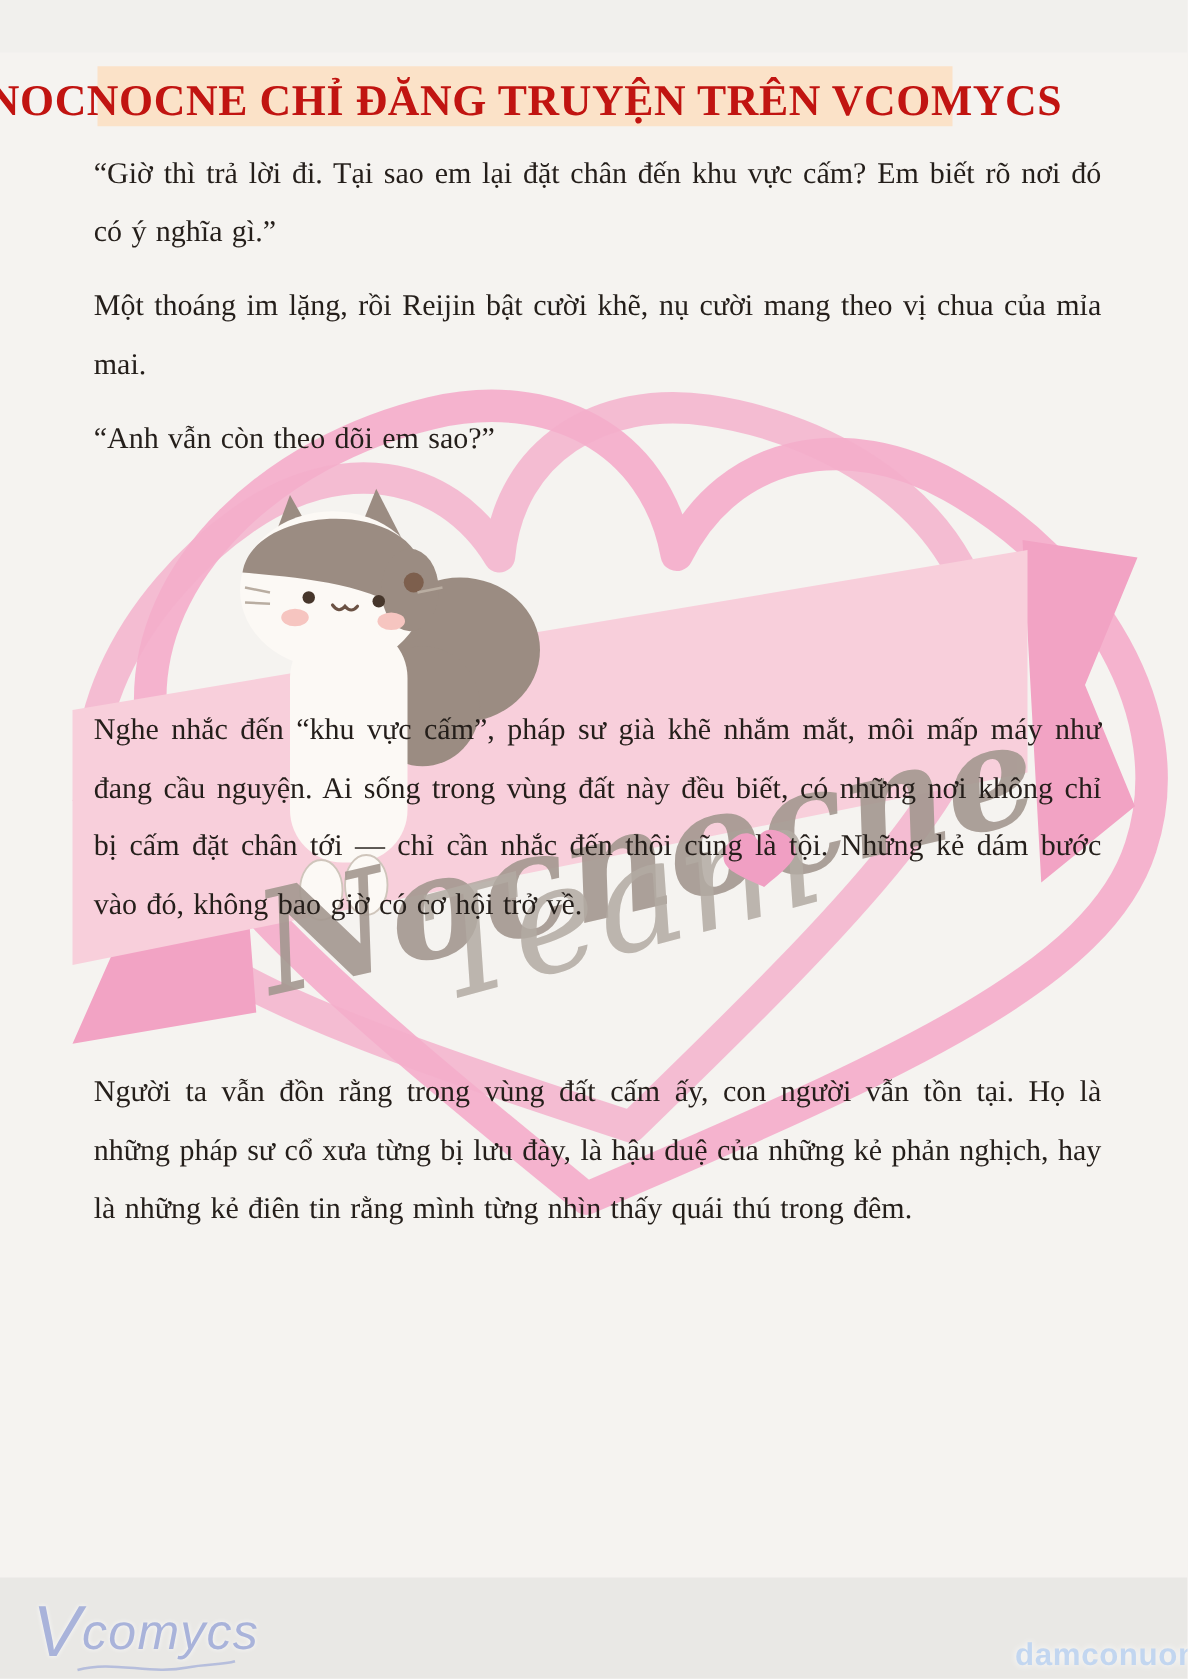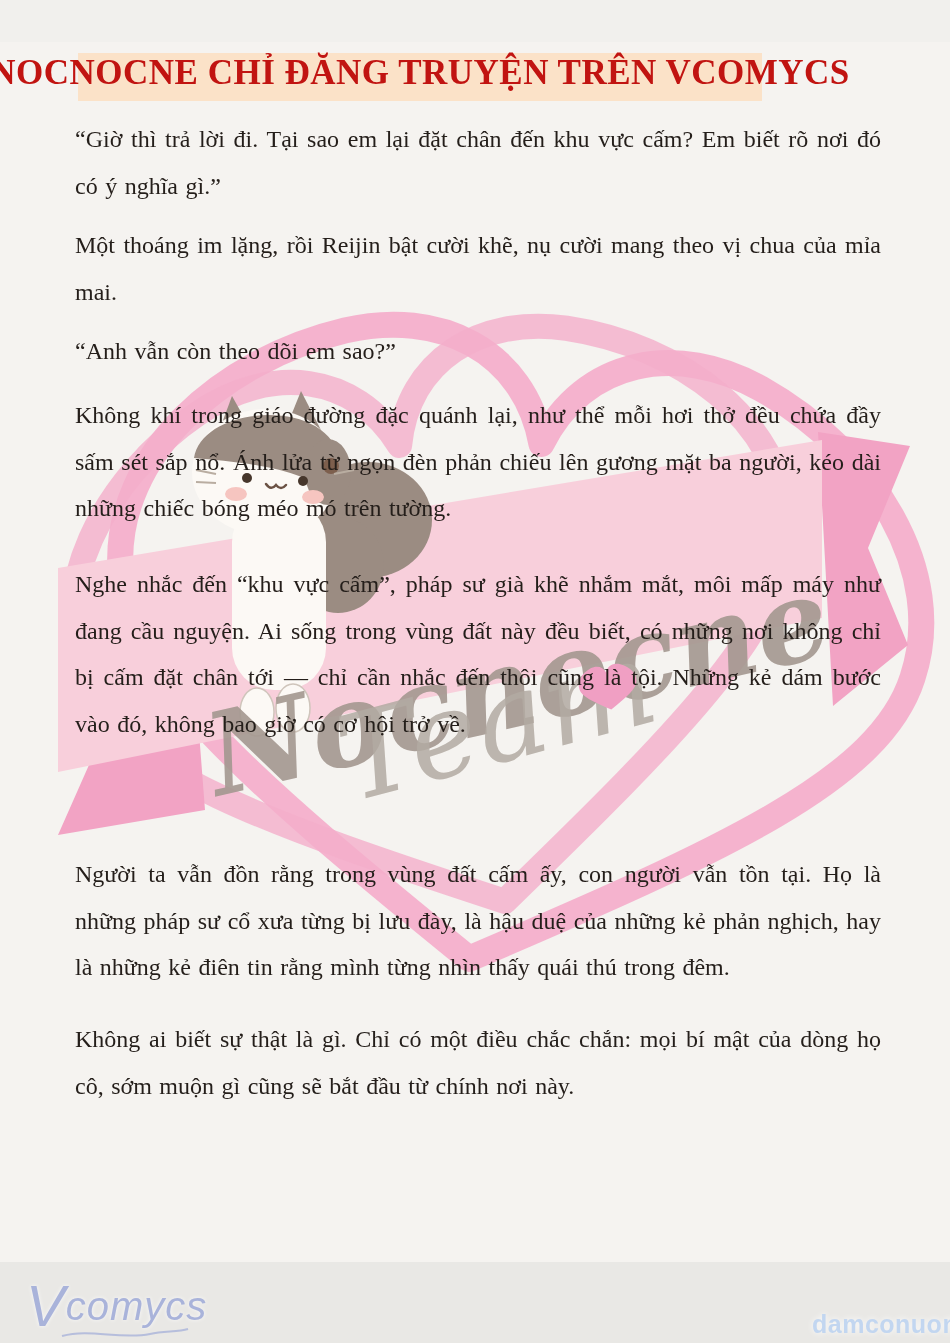--- a/index.html
+++ b/index.html
@@ -3,21 +3,21 @@
 <meta charset="utf-8">
 <style>
   html,body{margin:0;padding:0;}
   body{width:950px;height:1343px;position:relative;overflow:hidden;
        background:#f5f3f0;font-family:"Liberation Serif","DejaVu Serif",serif;}
   .page{position:absolute;inset:0;}
   .footer-band{position:absolute;left:0;top:1262px;width:950px;height:81px;background:#e9e8e5;}
   .top-strip{position:absolute;left:0;top:0;width:950px;height:42px;background:#f1f0ed;}
   .wm{position:absolute;left:0;top:0;z-index:1;}
   .banner{position:absolute;left:78px;top:53px;width:684px;height:48px;background:#fbe2c8;
-          z-index:3;display:flex;align-items:flex-start;justify-content:center;}
+          z-index:3;display:flex;align-items:flex-end;justify-content:center;}
   .banner span{font-weight:bold;font-size:35px;color:#c11411;letter-spacing:.5px;white-space:nowrap;}
   .para{position:absolute;left:75px;width:806px;z-index:2;color:#241e1a;font-size:24px;
         line-height:46.5px;text-align:justify;word-spacing:1.5px;}
   .p1{top:116px;} .p2{top:222px;} .p3{top:328px;} .p4{top:392px;}
   .p5{top:561px;} .p6{top:824px;margin-top:27px;} .p7{top:1016px;}
   .vlogo{position:absolute;left:26px;top:1284px;z-index:4;color:#a9b3da;
          font-family:"Liberation Sans",sans-serif;font-style:italic;font-weight:normal;
          font-size:40px;letter-spacing:1px;text-shadow:0 0 4px rgba(255,255,255,.8);}
   .vlogo .v{font-size:58px;line-height:40px;vertical-align:-6px;}
   .vswirl{position:absolute;left:60px;top:1326px;z-index:4;}
@@ -82,24 +82,22 @@
     </g>
   </svg>
 
   <div class="banner">
     <span>NOCNOCNE CHỈ ĐĂNG TRUYỆN TRÊN VCOMYCS</span>
   </div>
 
   <div class="para p1">“Giờ thì trả lời đi. Tại sao em lại đặt chân đến khu vực cấm? Em biết rõ nơi đó có ý nghĩa gì.”</div>
   <div class="para p2">Một thoáng im lặng, rồi Reijin bật cười khẽ, nụ cười mang theo vị chua của mỉa mai.</div>
   <div class="para p3">“Anh vẫn còn theo dõi em sao?”</div>
-  <div class="para p4">Không khí trong giáo đường đặc quánh lại, như thể mỗi hơi thở đều chứa đầy sấm sét sắp nổ. Ánh lửa từ ngọn đèn phản chiếu lên gương mặt ba người, kéo dài những chiếc bóng méo mó trên tường.</div>
   <div class="para p5">Nghe nhắc đến “khu vực cấm”, pháp sư già khẽ nhắm mắt, môi mấp máy như đang cầu nguyện. Ai sống trong vùng đất này đều biết, có những nơi không chỉ bị cấm đặt chân tới — chỉ cần nhắc đến thôi cũng là tội. Những kẻ dám bước vào đó, không bao giờ có cơ hội trở về.</div>
   <div class="para p6">Người ta vẫn đồn rằng trong vùng đất cấm ấy, con người vẫn tồn tại. Họ là những pháp sư cổ xưa từng bị lưu đày, là hậu duệ của những kẻ phản nghịch, hay là những kẻ điên tin rằng mình từng nhìn thấy quái thú trong đêm.</div>
-  <div class="para p7">Không ai biết sự thật là gì. Chỉ có một điều chắc chắn: mọi bí mật của dòng họ cô, sớm muộn gì cũng sẽ bắt đầu từ chính nơi này.</div>
 
   <div class="vlogo"><span class="v">V</span><span>comycs</span></div>
   <svg class="vswirl" width="130" height="14" viewBox="0 0 130 14">
     <path d="M2,10 C30,2 60,14 90,8 C105,5 118,6 128,3" fill="none" stroke="#a9b3da" stroke-width="2" opacity="0.8"></path>
   </svg>
   <div class="credit">damconuong</div>
 
 </div>
 
 </body></html>

